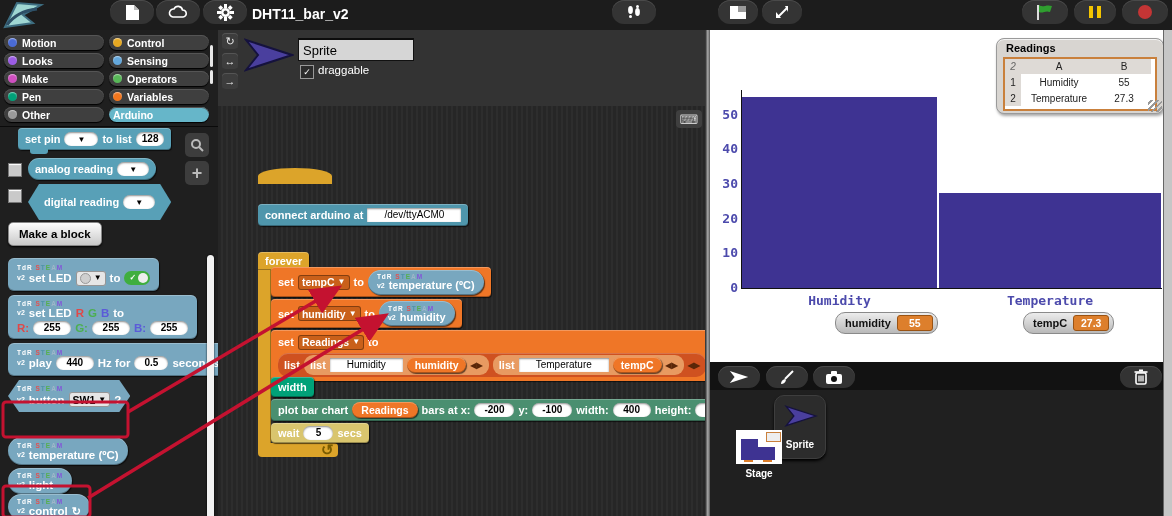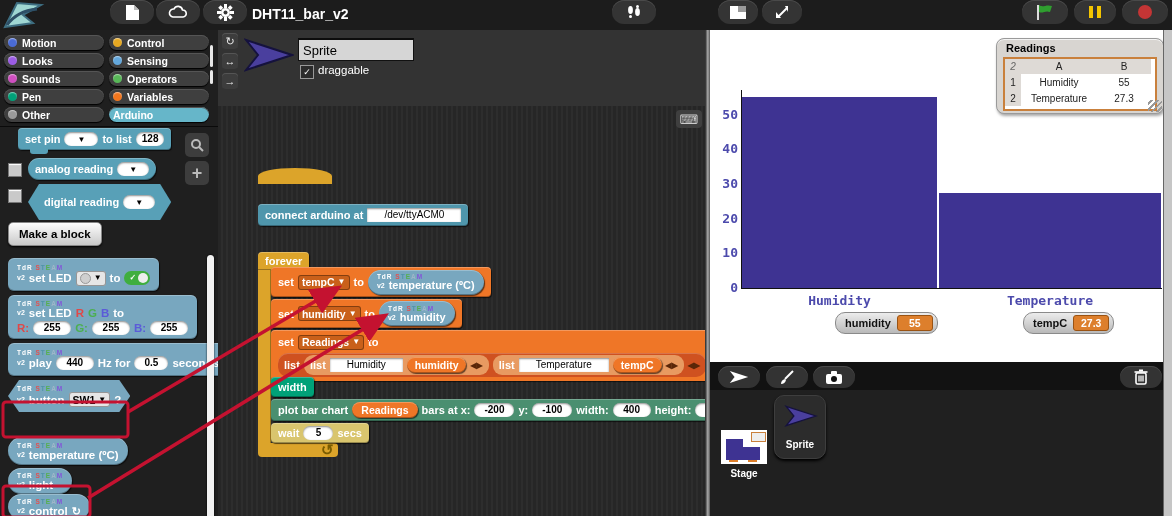--- a/index.html
+++ b/index.html
@@ -183,21 +183,21 @@
         <div class="cat-pill">
           <span class="dot" style="background: rgb(155, 92, 229);"></span>
           <span class="lbl">Looks</span>
         </div>
         <div class="cat-pill">
           <span class="dot" style="background: rgb(100, 168, 220);"></span>
           <span class="lbl">Sensing</span>
         </div>
         <div class="cat-pill">
           <span class="dot" style="background: rgb(207, 79, 192);"></span>
-          <span class="lbl">Sounds</span>
+          <span class="lbl">Make</span>
         </div>
         <div class="cat-pill">
           <span class="dot" style="background: rgb(88, 184, 88);"></span>
           <span class="lbl">Operators</span>
         </div>
         <div class="cat-pill">
           <span class="dot" style="background: rgb(0, 161, 120);"></span>
           <span class="lbl">Pen</span>
         </div>
         <div class="cat-pill">
@@ -533,21 +533,21 @@
       </div>
     </div>
 
     <div class="abs" style="left:64px;top:33px;width:50px;height:62px;background:#2c2c2c;border-radius:10px;border:1px solid #3e3e3e;box-shadow:0 2px 3px #000">
       <svg class="abs" style="left:9px;top:9px" width="34" height="22" viewBox="0 0 50 34">
         <polygon points="2,2 48,17 2,32 14,17" fill="#4a3f9e" stroke="#15123d" stroke-width="2"></polygon>
       </svg>
       <div class="thumb-lab abs" style="left:0;top:43px;width:50px">Sprite</div>
     </div>
 
-    <div class="abs" style="left:11px;top:68px;width:46px;height:48px">
+    <div class="abs" style="left:26px;top:68px;width:46px;height:48px">
       <div class="abs" style="left:0;top:0;width:46px;height:34px;background:#fff">
         <div class="abs" style="left:5px;top:9px;width:17px;height:21px;background:#3e3392"></div>
         <div class="abs" style="left:22px;top:17px;width:17px;height:13px;background:#3e3392"></div>
         <div class="abs" style="left:8px;top:30px;width:9px;height:2px;background:#dd7f2c"></div>
         <div class="abs" style="left:27px;top:30px;width:9px;height:2px;background:#dd7f2c"></div>
         <div class="abs" style="left:30px;top:2px;width:13px;height:8px;background:#eee;border:1px solid #c9803c"></div>
       </div>
       <div class="thumb-lab abs" style="left:0;top:38px;width:46px">Stage</div>
     </div>
   </div>

